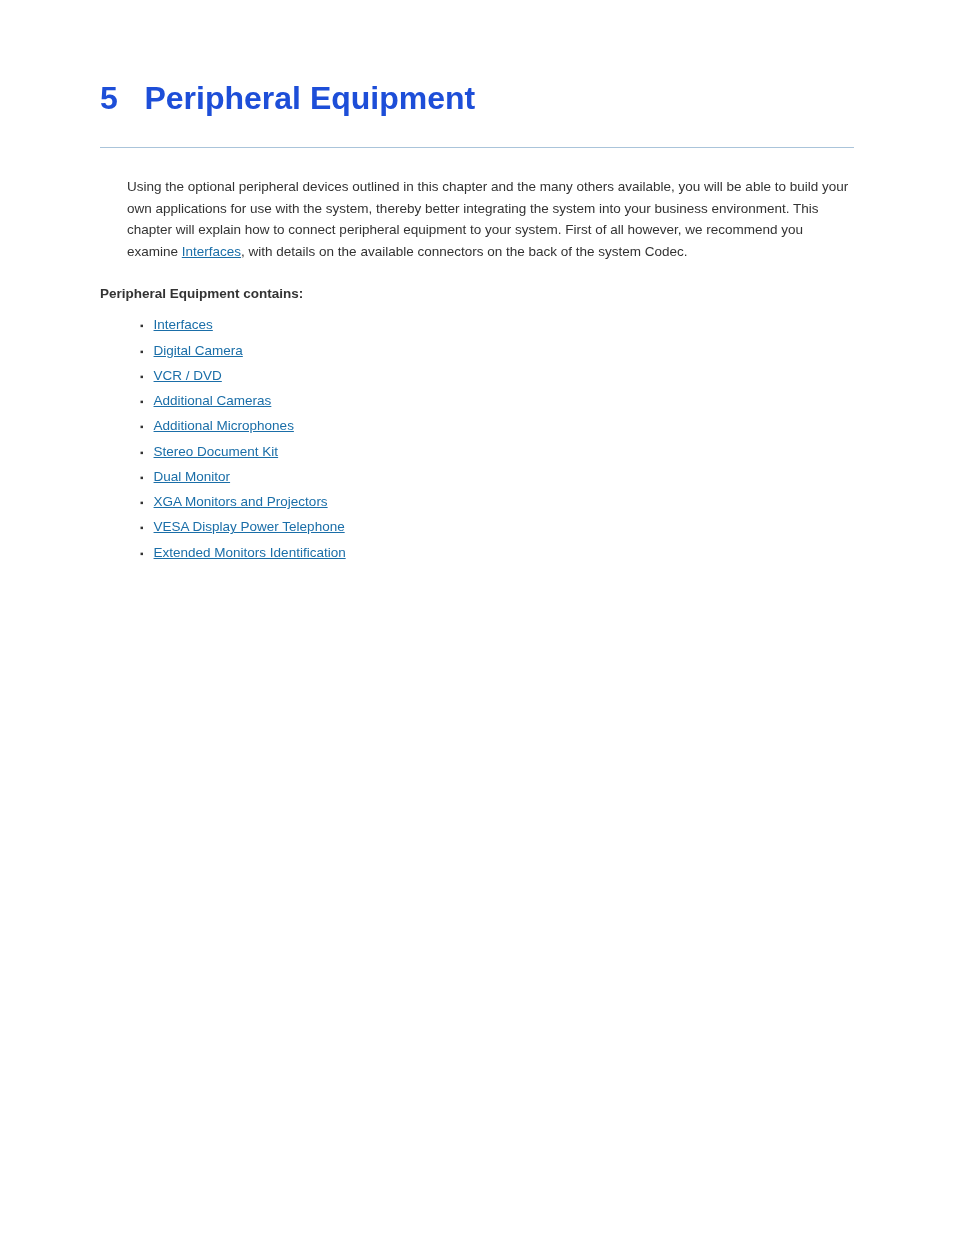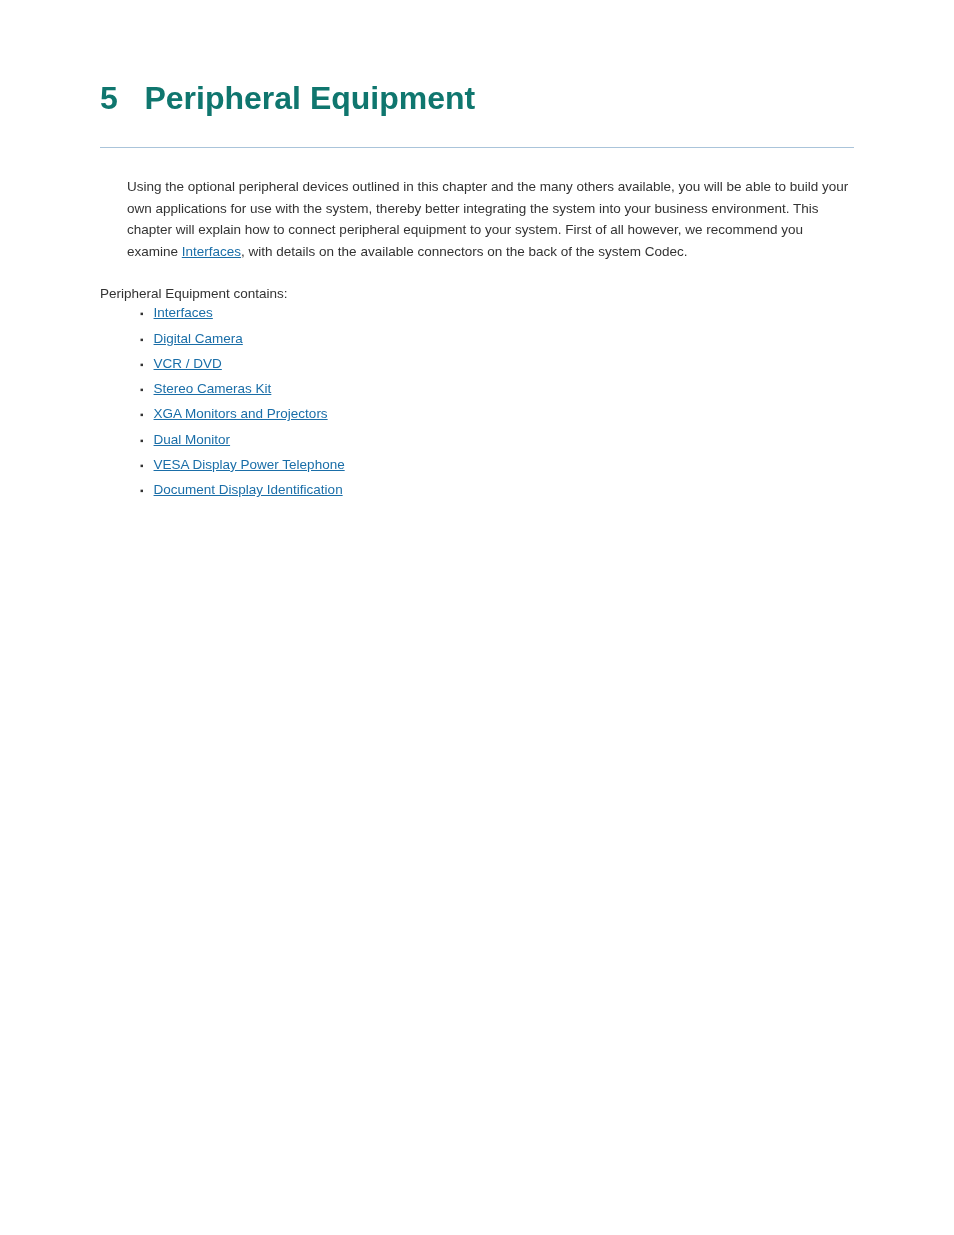--- a/index.html
+++ b/index.html
@@ -18,21 +18,21 @@
     }
 
     .page-container {
       padding: 80px 100px 80px 100px;
       max-width: 954px;
     }
 
     .chapter-title {
       font-size: 32px;
       font-weight: bold;
-      color: #0f766e;
+      color: #1d4ed8;
       margin-bottom: 30px;
     }
 
     .divider {
       border: none;
       border-top: 1.5px solid #aac4da;
       margin-bottom: 28px;
     }
 
     .intro-text {
@@ -43,23 +43,23 @@
       margin-left: 27px;
     }
 
     .intro-text a {
       color: #1a6ea8;
       text-decoration: underline;
     }
 
     .contents-heading {
       font-size: 13.5px;
-      font-weight: normal;
+      font-weight: bold;
       color: #333333;
-      margin-bottom: 2px;
+      margin-bottom: 14px;
     }
 
     .bullet-list {
       list-style: none;
       padding-left: 40px;
     }
 
     .bullet-list li {
       display: flex;
       align-items: flex-start;
@@ -105,29 +105,35 @@
   <li>
         <a href="#interfaces">Interfaces</a>
       </li>
       <li>
         <a href="#document-camera">Digital Camera</a>
       </li>
       <li>
         <a href="#vcr-dvd">VCR / DVD</a>
       </li>
       <li>
-        <a href="#stereo-speaker-kit">Stereo Cameras Kit</a>
+        <a href="#additional-cameras">Additional Cameras</a>
+      </li>
+      <li>
+        <a href="#additional-microphones">Additional Microphones</a>
+      </li>
+      <li>
+        <a href="#stereo-speaker-kit">Stereo Document Kit</a>
+      </li>
+      <li>
+        <a href="#dual-monitor">Dual Monitor</a>
       </li>
       <li>
         <a href="#xga-monitors">XGA Monitors and Projectors</a>
       </li>
       <li>
-        <a href="#dual-monitor">Dual Monitor</a>
-      </li>
-      <li>
         <a href="#vesa-display">VESA Display Power Telephone</a>
       </li>
       <li>
-        <a href="#extended-display">Document Display Identification</a>
+        <a href="#extended-display">Extended Monitors Identification</a>
       </li>
     </ul>
 
 </div>
 
 </body></html>

